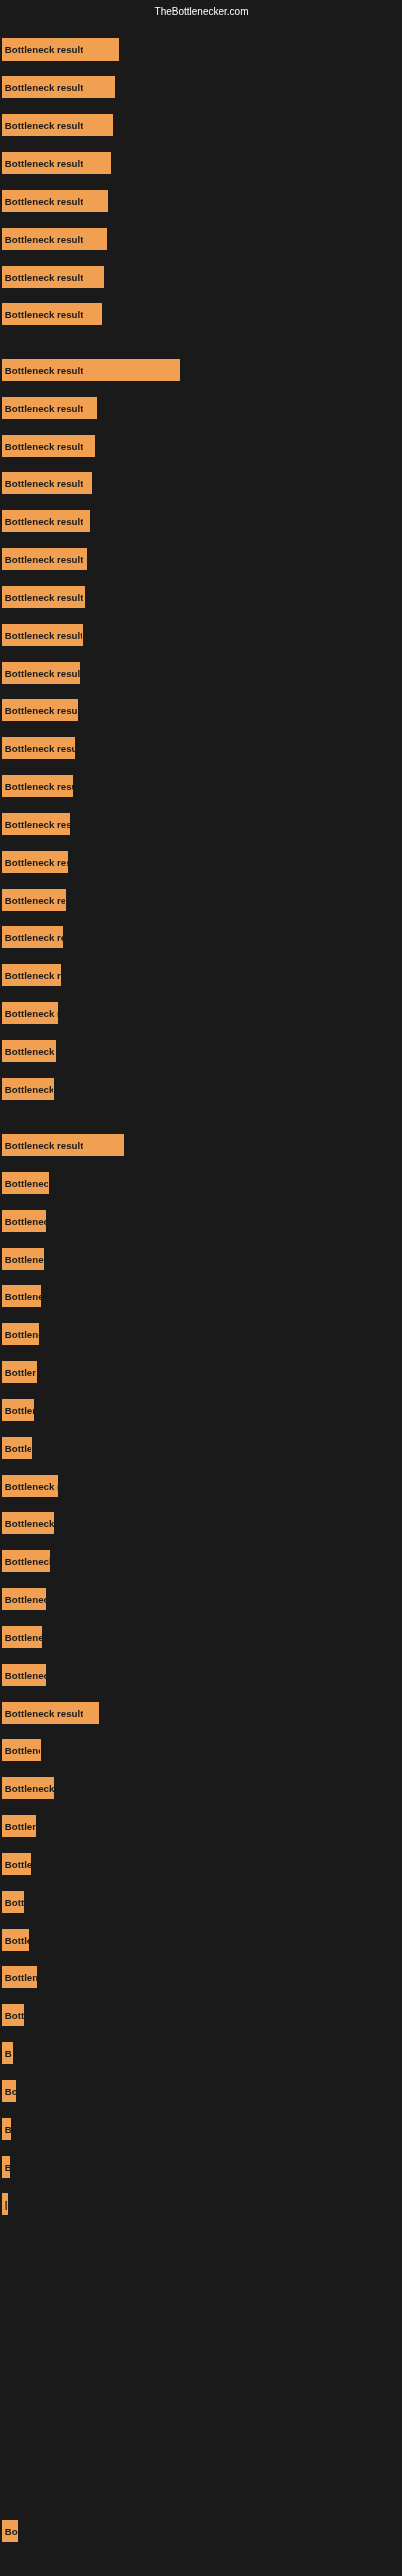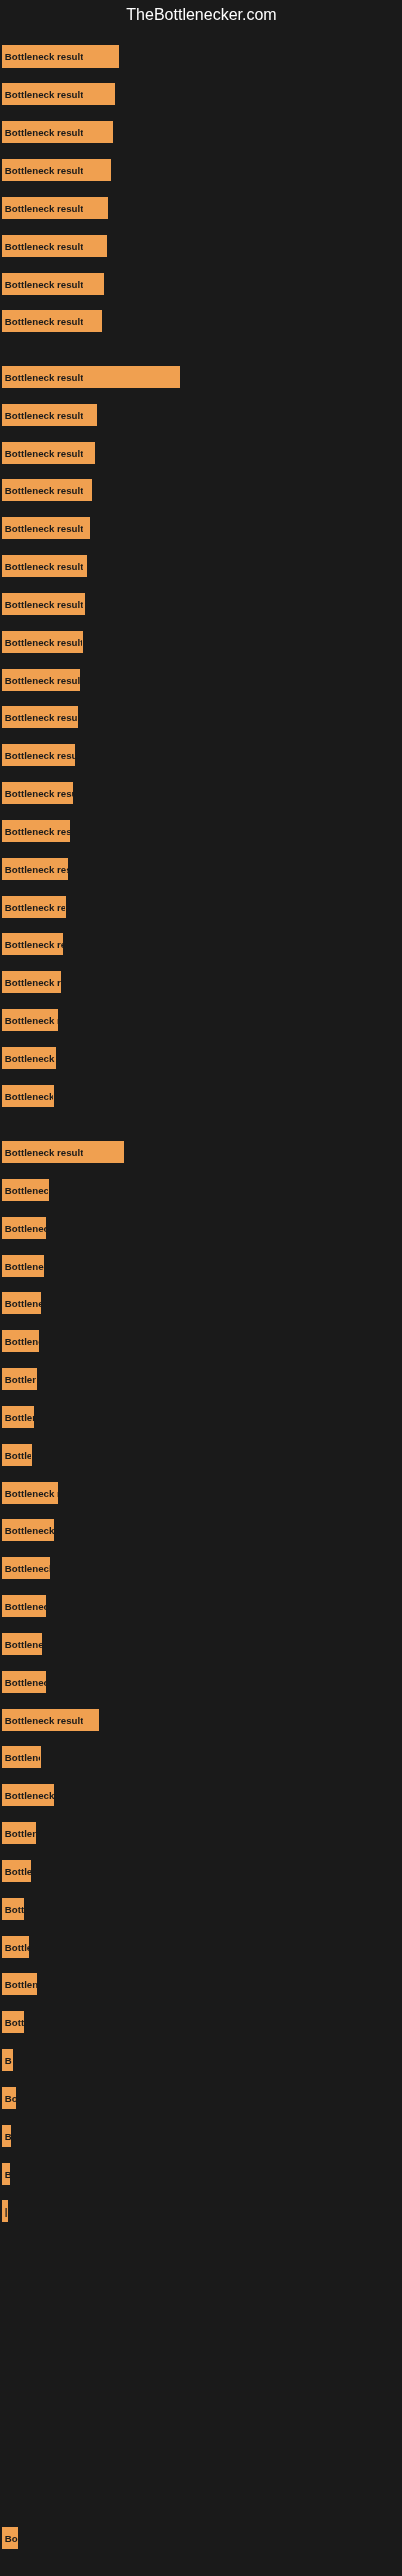--- a/index.html
+++ b/index.html
@@ -10,21 +10,21 @@
     body {
       width: 403px;
       min-height: 2576px;
       background-color: #1a1a1a;
       font-family: Arial, sans-serif;
       position: relative;
     }
     .site-title {
       text-align: center;
       color: #ffffff;
-      font-size: 16px;
+      font-size: 10px;
       padding: 6.4px 0;
       background-color: #1a1a1a;
     }
     .chart-area {
       position: relative;
       width: 403px;
       height: 2536px;
       background-color: #1a1a1a;
       overflow: hidden;
       padding-left: 38px;

